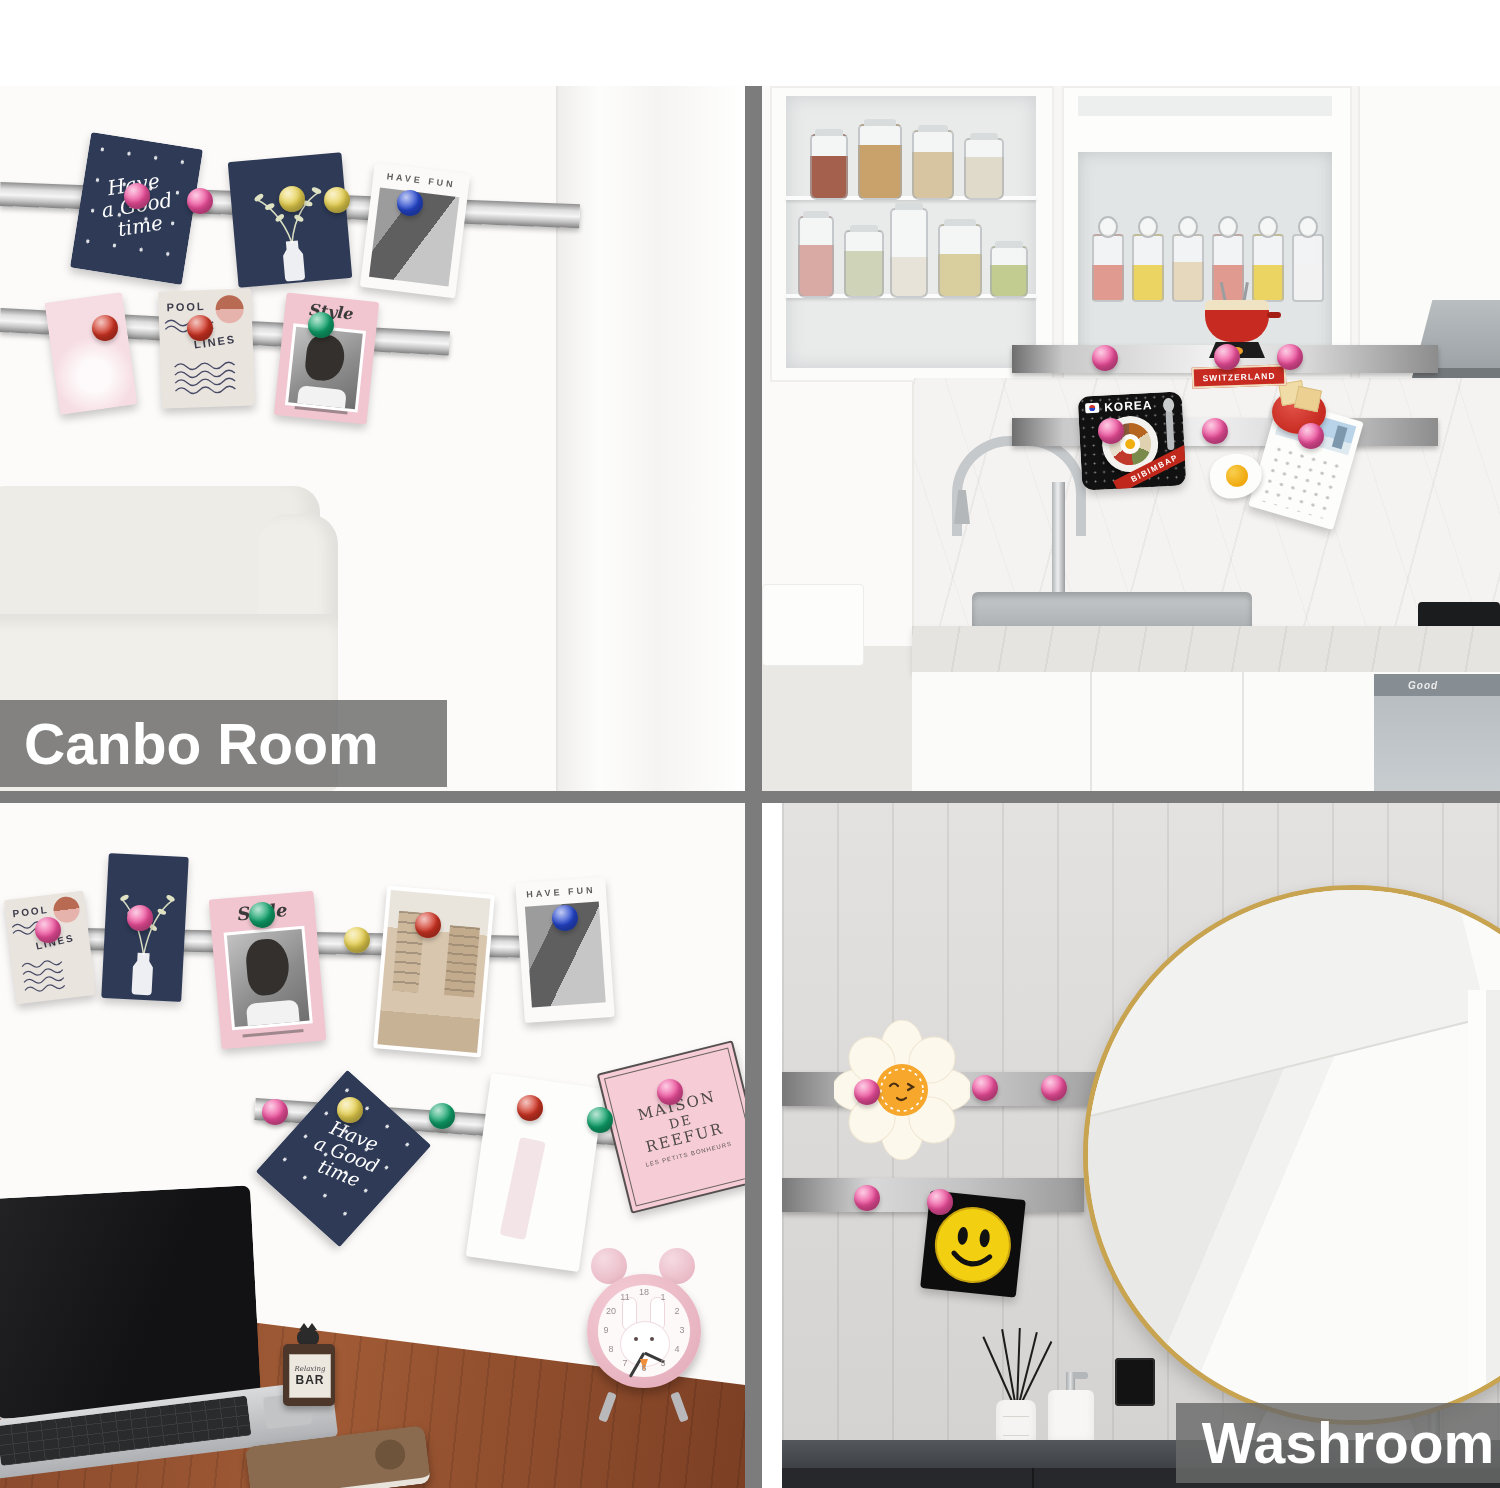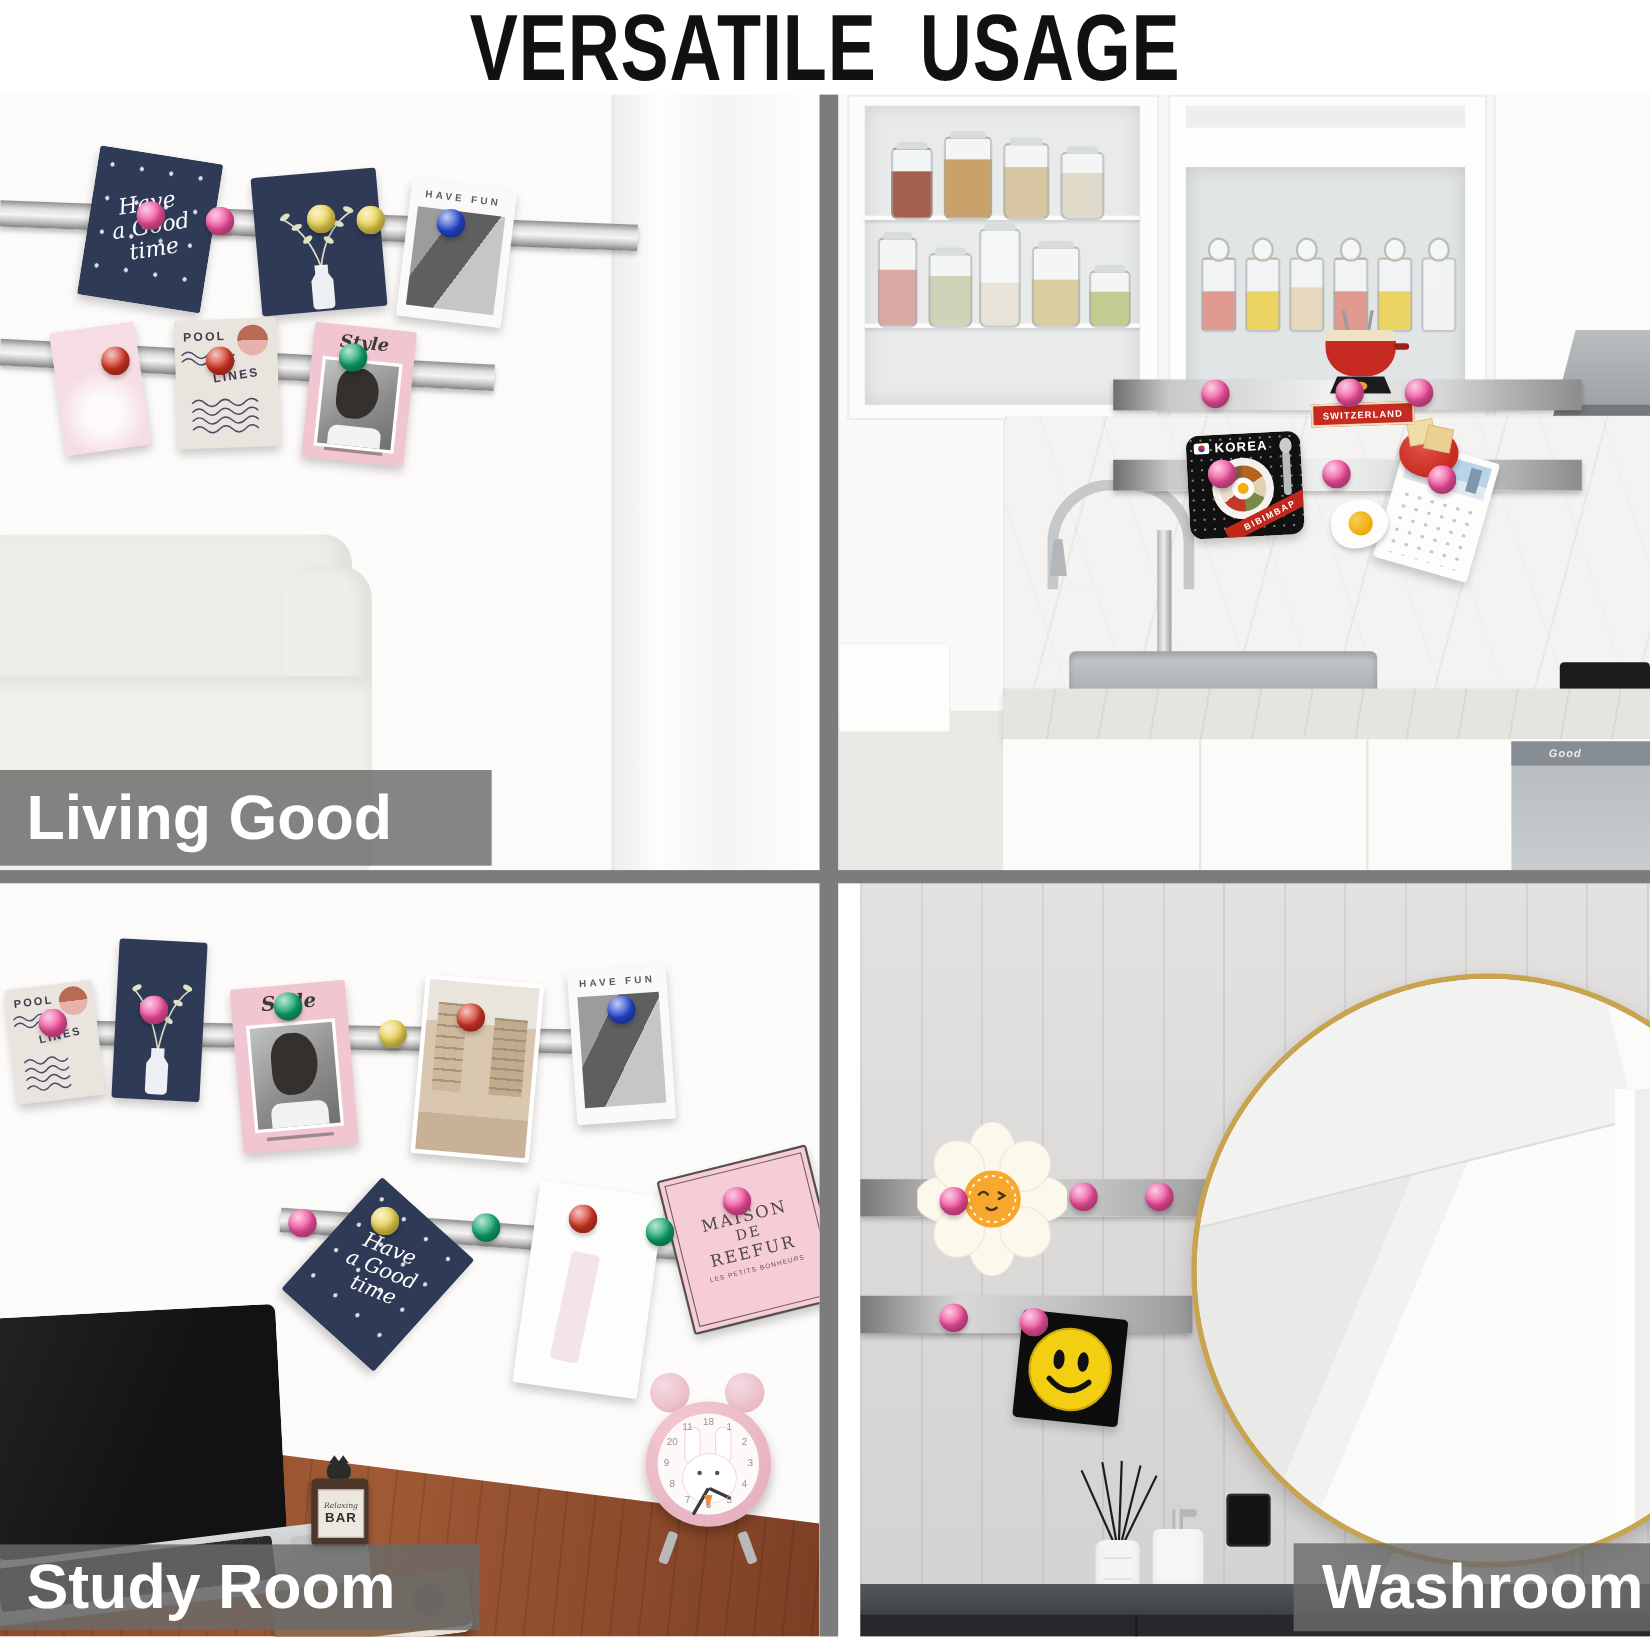--- a/index.html
+++ b/index.html
@@ -57,23 +57,20 @@
           background:#ececea;box-shadow:0 8px 18px rgba(0,0,0,.18);z-index:15;}
 
   
   .pl{padding-left:24px;} .ctr{justify-content:center;}
 </style>
 </head>
 <body>
 
 <div class="canvas">
 
-  <div class="hdr">
-    <h1>VERSATILE USAGE</h1>
-  </div>
 
   <div class="quad" style="left:0;top:86px;width:745px;height:706px;">
 
     <div class="abs" style="left:556px;top:0;width:189px;height:706px;
          background:linear-gradient(90deg,#efeeec 0,#fdfdfc 22%,#f5f4f2 52%,#fff 100%);border-left:2px solid #e7e5e2;"></div>
 
     <div class="abs" style="left:-20px;top:400px;width:340px;height:150px;
          background:#eeece7;border-radius:26px 26px 0 0;box-shadow:inset -14px -10px 18px rgba(0,0,0,.05);"></div>
     <div class="abs" style="left:258px;top:428px;width:80px;height:180px;
          background:#f0eee9;border-radius:30px 30px 0 0;box-shadow:inset -10px 0 14px rgba(0,0,0,.06);"></div>
@@ -149,21 +146,21 @@
         <div class="abs" style="left:12px;bottom:3px;width:48px;height:18px;background:#f2f2f2;border-radius:8px 8px 0 0;"></div>
       </div>
       <div class="abs" style="left:20px;bottom:8px;right:20px;height:3px;background:rgba(60,60,60,.45);"></div>
     </div>
 
     <div class="magnet m-red" style="left:92px;top:229px;"></div>
     <div class="magnet m-red" style="left:187px;top:229px;"></div>
     <div class="magnet m-green" style="left:308px;top:226px;"></div>
 
     <div class="scene-label pl" style="left:0;top:614px;width:423px;height:87px;">
-      <span>Living Good</span>
+      <span>Canbo Room</span>
     </div>
   </div>
 
   <div class="quad" style="left:762px;top:86px;width:738px;height:706px;background:#f7f6f5;">
 
     <div class="abs" style="left:0;top:0;width:150px;height:706px;background:#fbfaf9;border-right:2px solid #eceae7;"></div>
     <div class="abs" style="left:0;top:560px;width:150px;height:146px;background:#e9e8e5;"></div>
     <div class="abs" style="left:0;top:498px;width:100px;height:80px;background:#fdfdfc;border:1px solid #ececea;border-radius:4px;"></div>
 
     <div class="abs" style="left:8px;top:0;width:280px;height:292px;background:#fcfcfb;border:2px solid #efeeec;">
@@ -463,23 +460,20 @@
           <span style="position: absolute; width: 14px; text-align: center; font-size: 9px; color: rgb(154, 143, 145); left: 58px; top: 72.909px;">5</span>
           <span style="position: absolute; width: 14px; text-align: center; font-size: 9px; color: rgb(154, 143, 145); left: 39px; top: 78px;">6</span>
           <span style="position: absolute; width: 14px; text-align: center; font-size: 9px; color: rgb(154, 143, 145); left: 20px; top: 72.909px;">7</span>
           <span style="position: absolute; width: 14px; text-align: center; font-size: 9px; color: rgb(154, 143, 145); left: 6.09103px; top: 59px;">8</span>
           <span style="position: absolute; width: 14px; text-align: center; font-size: 9px; color: rgb(154, 143, 145); left: 1px; top: 40px;">9</span>
           <span style="position: absolute; width: 14px; text-align: center; font-size: 9px; color: rgb(154, 143, 145); left: 6.09103px; top: 21px;">20</span>
           <span style="position: absolute; width: 14px; text-align: center; font-size: 9px; color: rgb(154, 143, 145); left: 20px; top: 7.09103px;">11</span>
         </div>
     </div>
 
-    <div class="scene-label pl" style="left:0;top:604px;width:412px;height:78px;">
-      <span>Study Room</span>
-    </div>
   </div>
 
   <div class="quad tiles" style="left:762px;top:800px;width:738px;height:688px;">
 
     <div class="mirror" style="left:301px;top:85px;width:530px;height:530px;">
       <div class="abs" style="left:0;top:0;right:0;bottom:0;
            background:linear-gradient(113deg,#e9e9e7 0 36%,#f2f2f0 36% 42%,#fbfbfa 42% 100%);"></div>
       <div class="abs" style="left:-40px;top:-30px;width:420px;height:210px;background:#f2f2f0;transform:rotate(-14deg);border-bottom:2px solid #ddddda;"></div>
       <div class="abs" style="right:0;top:100px;width:150px;height:430px;
            background:repeating-linear-gradient(90deg,#fdfdfc 0 18px,#efefed 18px 34px);"></div>

